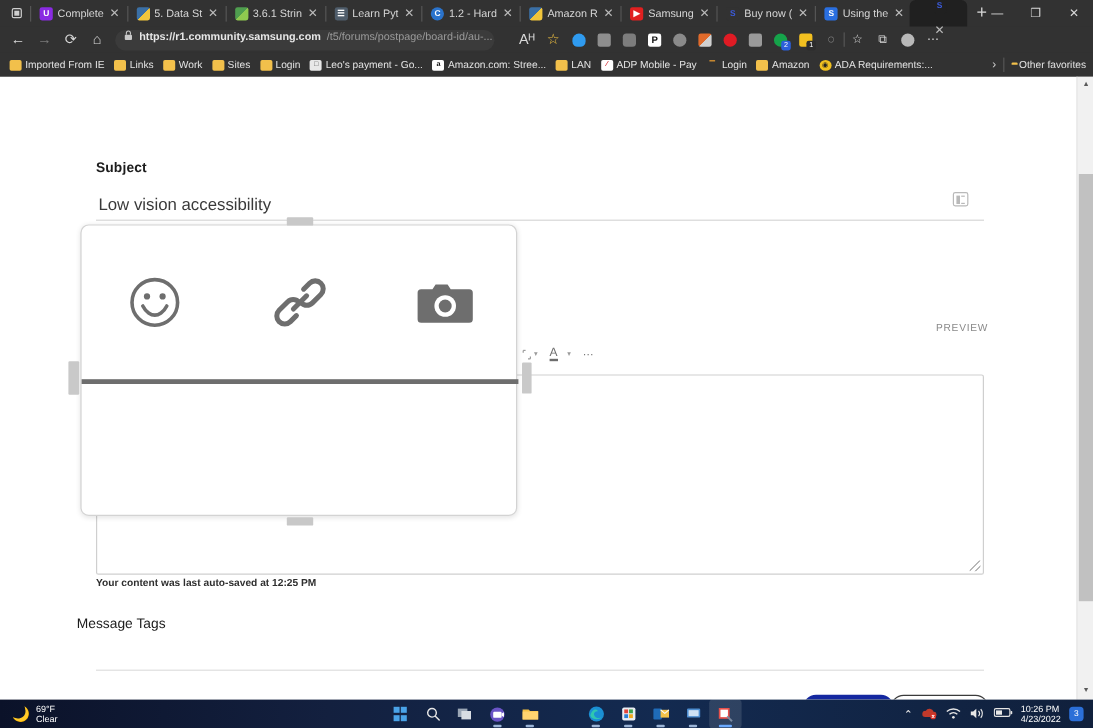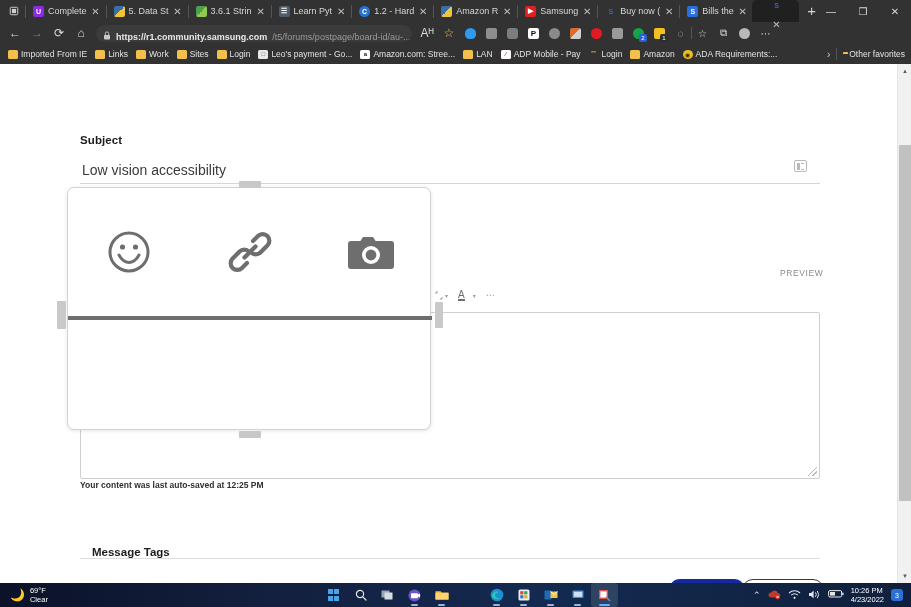--- a/index.html
+++ b/index.html
@@ -52,21 +52,21 @@
   .navrow {
     height: 22px; display:flex; align-items:center; gap:0;
     background:#323232; padding: 0 4px;
   }
   .navbtn {
     width: 22px; height: 20px; display:flex; align-items:center; justify-content:center;
     color:#d9d9d9; font-size:12px; flex:0 0 auto;
   }
   .omnibox {
     flex: 0 0 316px; height: 17px; background: #3b3b3b; border-radius: 9px;
-    display: flex; align-items: flex-end; gap: 5px; padding: 0 7px; margin-left: 4px;
+    display: flex; align-items: flex-start; gap: 5px; padding: 0 7px; margin-left: 4px;
     font-size: 9px; color: #9a9a9a; overflow: hidden; white-space: nowrap;
   }
   .omnibox .host { color: #e8e8e8; font-weight: bold; }
   .tb-icons { display:flex; align-items:center; flex: 1 1 auto; }
   .tbi {
     width: 21px; height: 20px; display:flex; align-items:center; justify-content:center;
     color:#d9d9d9; font-size:10px; position:relative; flex:0 0 auto;
   }
   .tbi .sq { width:11px; height:11px; border-radius:2px; display:block; }
   .badge {
@@ -153,23 +153,22 @@
     background:
       linear-gradient(135deg, transparent 0 45%, #b8b8b8 45% 55%, transparent 55% 100%),
       linear-gradient(135deg, transparent 0 70%, #b8b8b8 70% 80%, transparent 80% 100%);
   }
 
   .autosave {
     position:absolute; left:80px; top:416px; font-size:8.5px;
     color:#2f2f2f; font-weight:bold;
   }
   .label-tags {
-    position:absolute; left:92px; top:450px; font-size:11.5px; font-weight:bold;
+    position:absolute; left:64px; top:450px; font-size:11.5px; font-weight:normal;
     color:#1c1c1c;
-    margin-top:32px;
   }
   .hr {
     position:absolute; left:80px; top:494px; width:740px; height:1px; background:#dedede;
   }
 
   .btn {
     position:absolute; height:22px; border-radius:11px; font-size:9px;
     font-weight:bold; letter-spacing:.6px; display:flex; align-items:center;
     justify-content:center;
   }
@@ -327,21 +326,21 @@
 
     <div class="tab">
       <span class="favicon" style="background:#323232;color:#3b5bdb">S</span>
       <span class="tlabel">Buy now (</span>
       <span class="tclose">✕</span>
     </div>
     <div class="tab-sep"></div>
 
     <div class="tab">
       <span class="favicon" style="background:#2a6fe0">S</span>
-      <span class="tlabel">Bills the</span>
+      <span class="tlabel">Using the</span>
       <span class="tclose">✕</span>
     </div>
 
     <div class="tab active">
       <span class="favicon" style="background:#202020;color:#3b5bdb">S</span>
       <span class="tlabel">New Mes</span>
       <span class="tclose">✕</span>
     </div>
 
     <div class="newtab">+</div>
@@ -362,21 +361,21 @@
     <div class="omnibox">
       <span>
         <svg width="8" height="9" viewBox="0 0 8 9">
             <rect x="1" y="4" width="6" height="4.4" rx="0.8" fill="#c9c9c9"></rect>
             <path d="M2.3 4V2.6a1.7 1.7 0 0 1 3.4 0V4" fill="none" stroke="#c9c9c9" stroke-width="0.9"></path>
           </svg>
       </span>
       <span class="host">https://r1.community.samsung.com</span>
         <span>/t5/forums/postpage/board-id/au-...</span>
     </div>
-    <div class="navbtn" style="margin-left:4px">Aᴴ</div>
+    <div class="navbtn" style="margin-left:16px">Aᴴ</div>
     <div class="navbtn" style="color:#f0c040">☆</div>
 
     <div class="tb-icons">
       <div class="tbi">
           <span class="sq" style="background:#2f9bf0;border-radius:50% 50% 40% 40%"></span>
         </div>
       <div class="tbi">
           <span class="sq" style="background:#8e8e8e"></span>
         </div>
       <div class="tbi">

